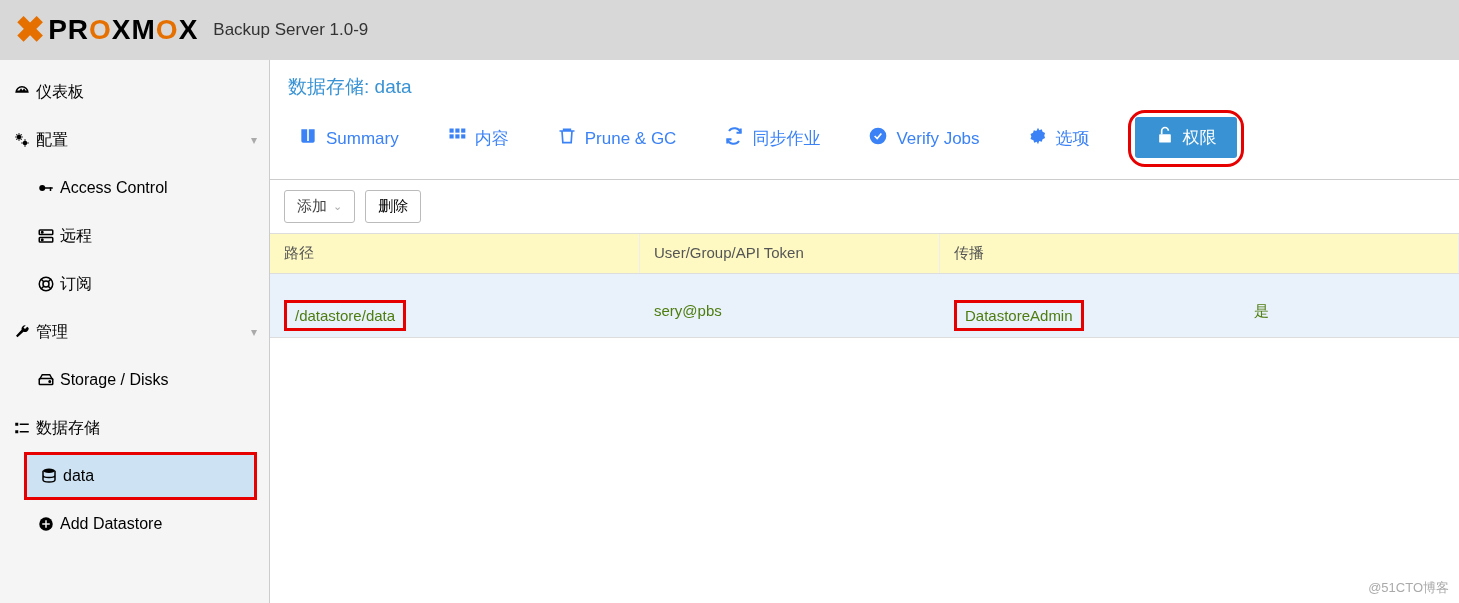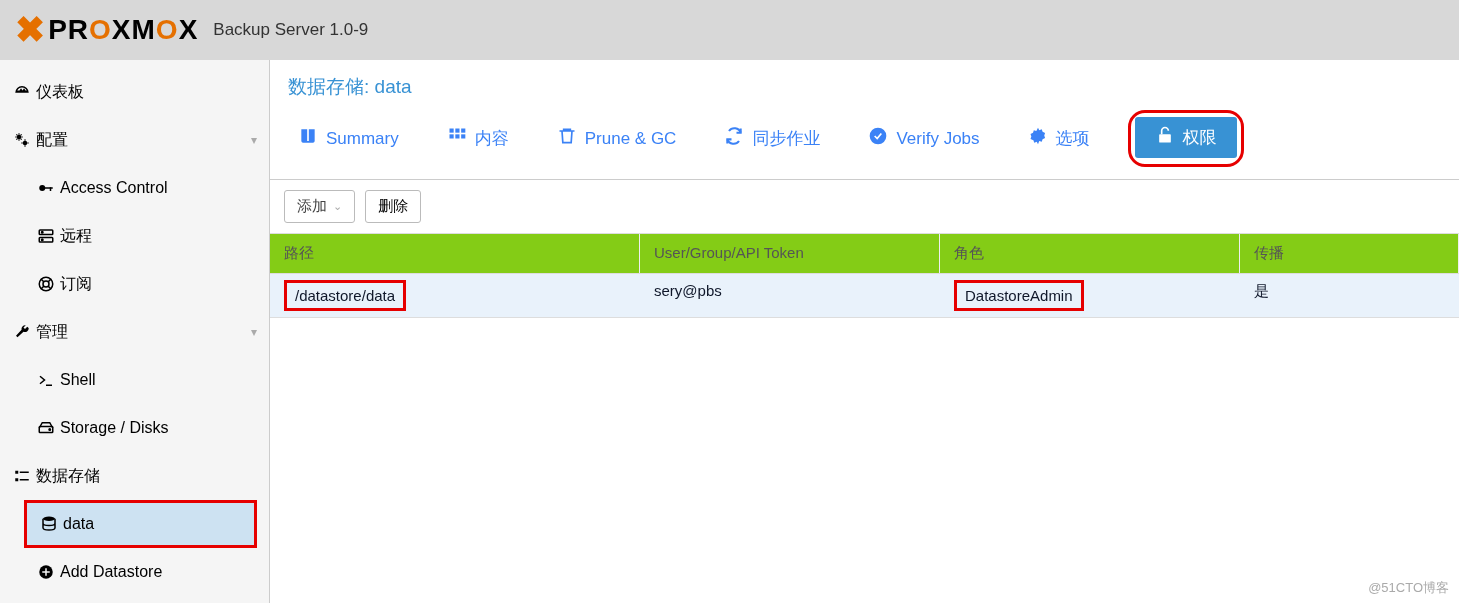--- a/index.html
+++ b/index.html
@@ -27,28 +27,28 @@
 .tab { display: flex; align-items: center; gap: 8px; font-size: 17px; color: #3b82f6; padding: 6px 10px; cursor: pointer; white-space: nowrap; }
 .tab.active { background: #3892d4; color: #fff; border-radius: 3px; padding: 8px 20px; }
 .tab-wrap { position: relative; }
 .tab-wrap.highlight { padding: 4px 4px 6px 4px; border-radius: 17px; }
 
 .toolbar { display: flex; align-items: center; gap: 10px; padding: 10px 14px; }
 .btn { border: 1px solid #bbb; background: #fff; border-radius: 3px; padding: 6px 12px; font-size: 15px; cursor: pointer; display: inline-flex; align-items: center; gap: 6px; color: #444; }
 .btn.disabled { color: #000000; cursor: default; }
 .btn .caret { font-size: 11px; color: #aaa; }
 
-.grid-header { display: flex; border-top: 1px solid #ddd; border-bottom: 1px solid #ddd; background: #84cc16; }
+.grid-header { display: flex; border-top: 1px solid #ddd; border-bottom: 1px solid #ddd; background: #fef9c3; }
 .grid-cell { padding: 10px 14px; font-size: 15px; color: #555; border-right: 1px solid #eee; }
 .col-path { width: 370px; }
 .col-user { width: 300px; }
 .col-role { width: 300px; }
 .col-prop { flex: 1; }
 .grid-row { display: flex; background: #e9f2fb; border-bottom: 1px solid #ddd; align-items: stretch; }
-.grid-row .grid-cell { color: #0f172a; border-right: none; padding: 8px 14px; }
+.grid-row .grid-cell { color: #4d7c0f; border-right: none; padding: 8px 14px; margin-top: 20px; }
 .cell-highlight { border: 3px solid #e60000; display: inline-block; padding: 4px 8px; margin: -2px 0; }
 
 .watermark { position: absolute; right: 10px; bottom: 6px; font-size: 13px; color: #aaa; }
 
 svg { width: 18px; height: 18px; }
 .tab svg { width: 20px; height: 20px; }
 </style>
 </head>
 <body>
 
@@ -122,28 +122,20 @@
     <div class="nav-item">
       <span class="icon">
           <svg viewBox="0 0 24 24" fill="currentColor">
             <path d="M21 7a5 5 0 01-7 4.6L6 19l-2-2 7.4-8A5 5 0 0117 3l-3 3 2 2 3-3a5 5 0 012 2z"></path>
           </svg>
         </span>
       <span>管理</span>
       <span class="chev">▾</span>
     </div>
 
-    <div class="nav-item sub">
-      <span class="icon">
-          <svg viewBox="0 0 24 24" fill="none" stroke="currentColor" stroke-width="2">
-            <path d="M4 17l6-5-6-5M12 19h8"></path>
-          </svg>
-        </span>
-      <span>Shell</span>
-    </div>
 
     <div class="nav-item sub">
       <span class="icon">
           <svg viewBox="0 0 24 24" fill="none" stroke="currentColor" stroke-width="2">
             <rect x="3" y="10" width="18" height="8" rx="1"></rect>
             <path d="M3 12l4-7h10l4 7"></path>
             <circle cx="17" cy="14" r="1" fill="currentColor"></circle>
           </svg>
         </span>
       <span>Storage / Disks</span>
@@ -252,21 +244,20 @@
         <span class="caret">⌄</span>
       </button>
       <button class="btn disabled">
         <span>删除</span>
       </button>
     </div>
 
     <div class="grid-header">
       <div class="grid-cell col-path">路径</div>
       <div class="grid-cell col-user">User/Group/API Token</div>
-      <div class="grid-cell col-role">角色</div>
       <div class="grid-cell col-prop">传播</div>
     </div>
 
     <div class="grid-row">
       <div class="grid-cell col-path">
         <span class="cell-highlight">/datastore/data</span>
       </div>
       <div class="grid-cell col-user">sery@pbs</div>
       <div class="grid-cell col-role">
         <span class="cell-highlight">DatastoreAdmin</span>

